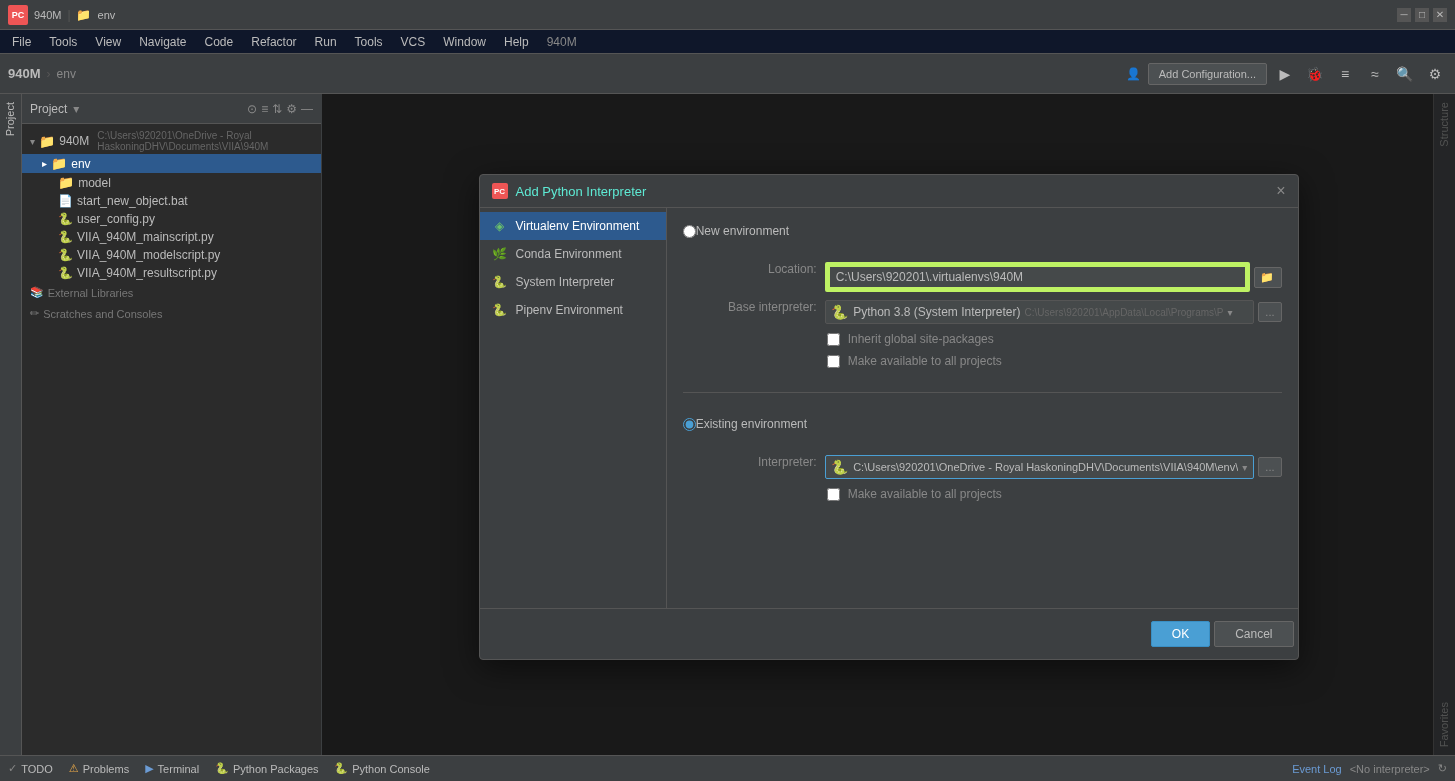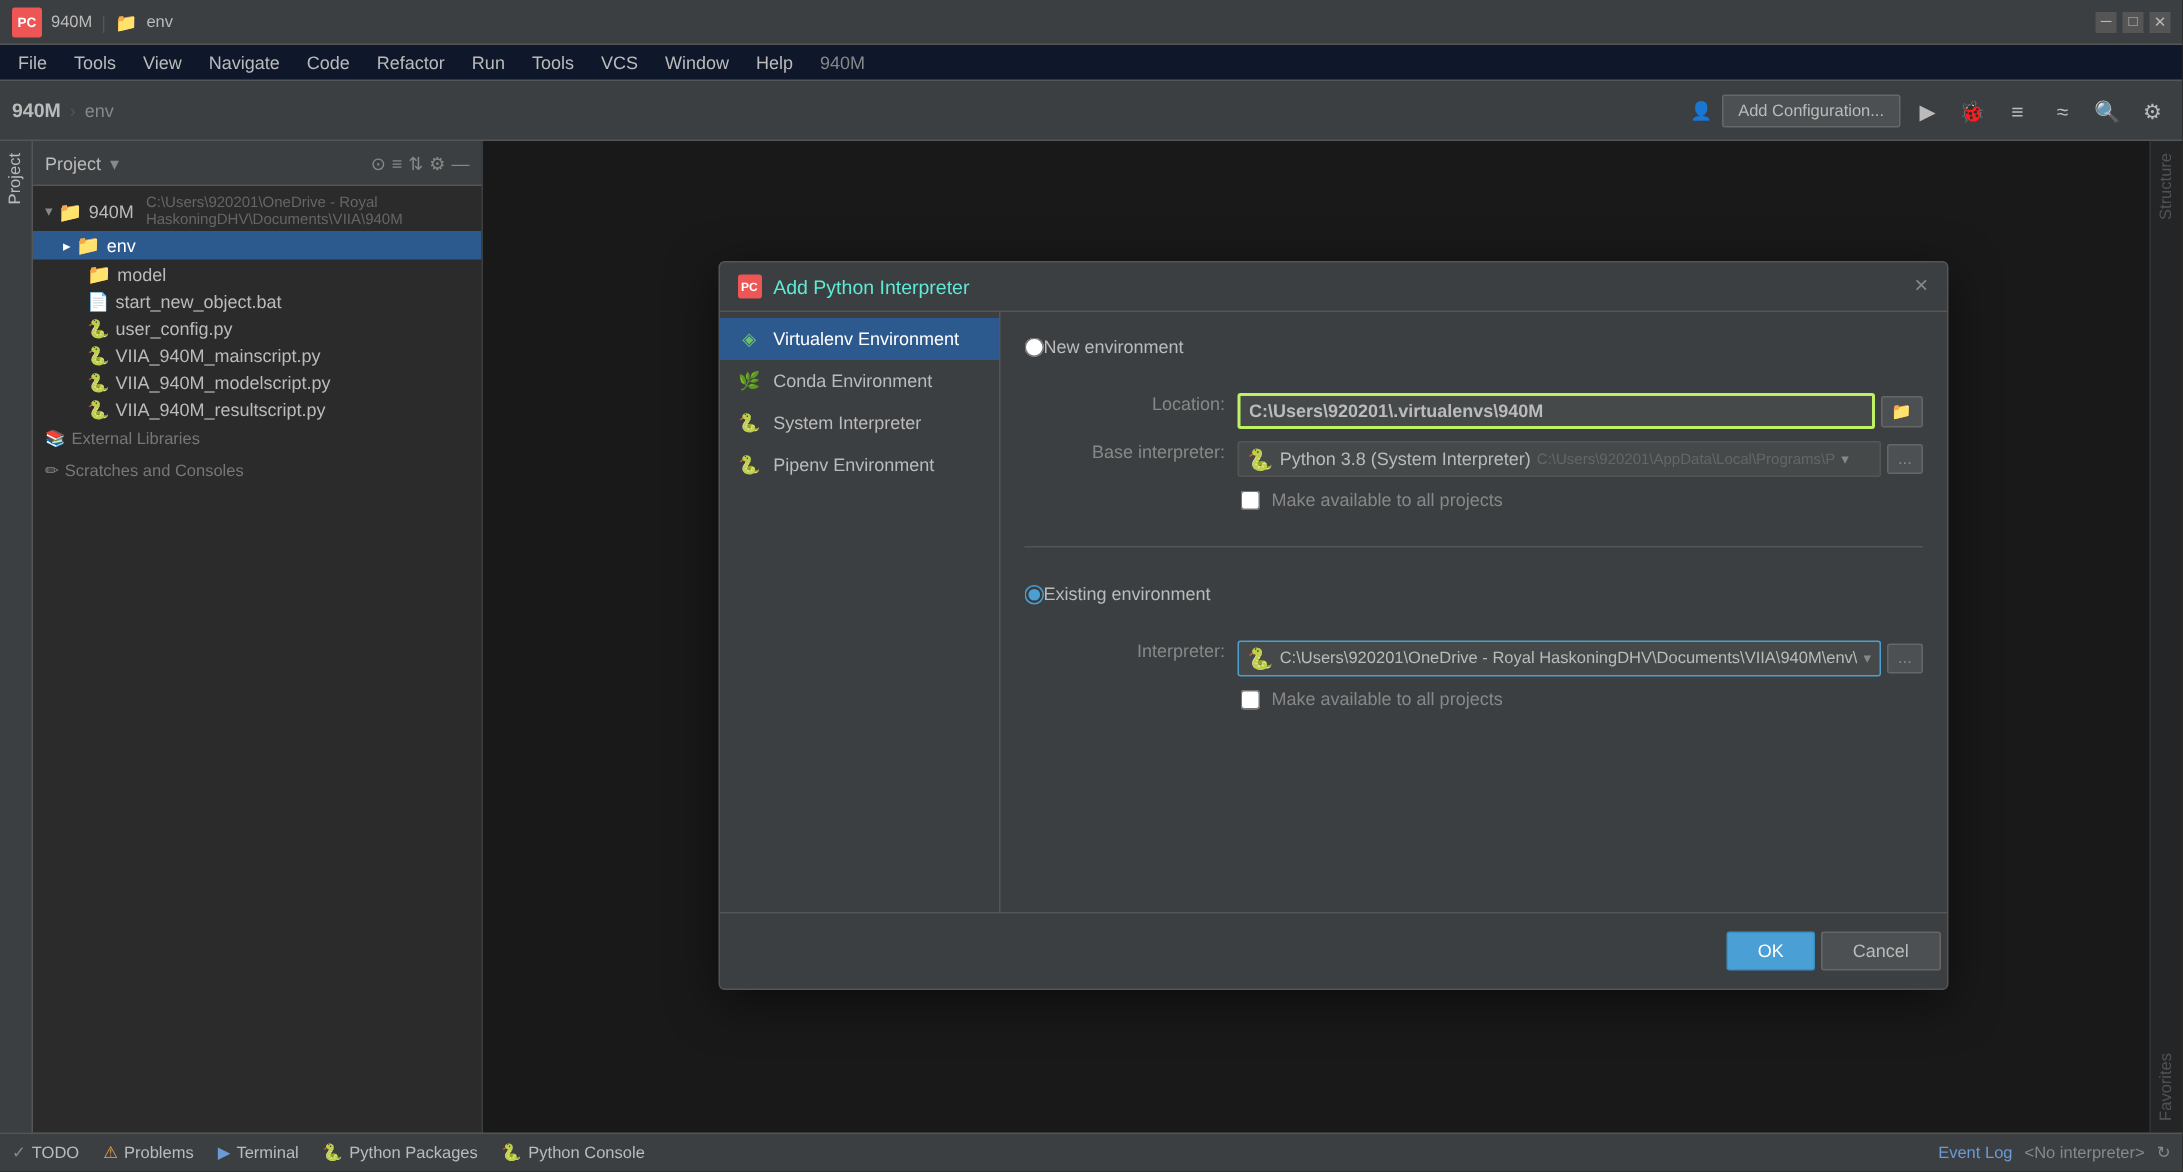--- a/index.html
+++ b/index.html
@@ -359,26 +359,25 @@
     }
     .form-label {
       font-size: 12px;
       color: #888;
       width: 110px;
       text-align: right;
     }
     .form-input {
       flex: 1;
       background: #45494a;
-      border: 2px solid #bef264;
+      border: 5px solid #bef264;
       color: #bbbbbb;
       padding: 3px 6px;
       font-size: 12px;
       border-radius: 2px;
-      font-weight: bold;
     }
     .form-input-with-btn {
       display: flex;
       align-items: center;
       flex: 1;
       gap: 4px;
     }
     .form-input-with-btn .form-input {
       flex: 1;
     }
@@ -675,20 +674,24 @@
                       <span class="interpreter-icon">🐍</span>
                       <span>Python 3.8 (System Interpreter)</span>
                       <span style="color:#666;font-size:10px"> C:\Users\920201\AppData\Local\Programs\P</span>
                       <span class="dropdown-arrow">▾</span>
                     </div>
                     <button class="browse-btn">...</button>
                   </div>
                 </div>
                 <div class="checkbox-row">
                   <input type="checkbox" style="">
+                  <span class="checkbox-label">Inherit global site-packages</span>
+                </div>
+                <div class="checkbox-row">
+                  <input type="checkbox" style="">
                   <span class="checkbox-label">Make available to all projects</span>
                 </div>
               </div>
 
               <div class="section-divider"></div>
 
               <div class="radio-option">
                 <input type="radio" name="env-type" class="radio-input" checked="" style="">
                 <span class="radio-label">Existing environment</span>
               </div>

